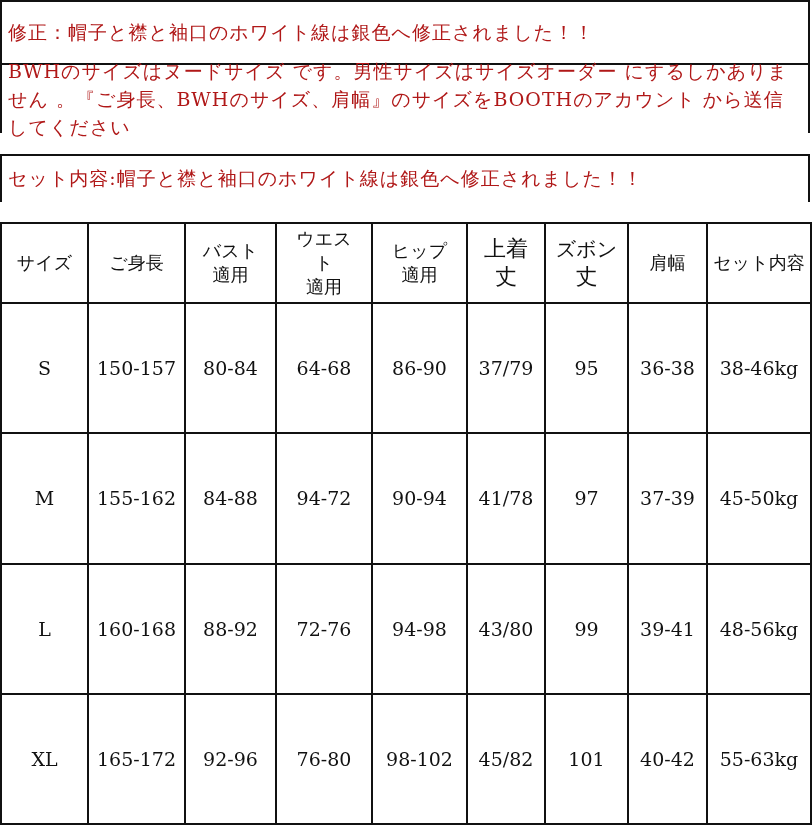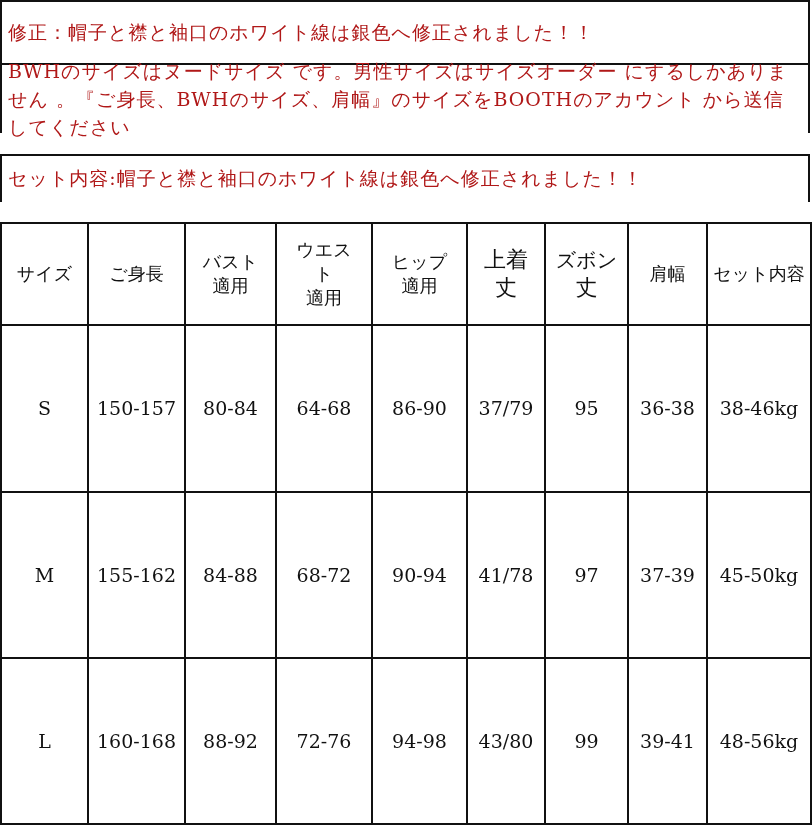--- a/index.html
+++ b/index.html
@@ -61,33 +61,44 @@
       <td>86-90</td>
       <td>37/79</td>
       <td>95</td>
       <td>36-38</td>
       <td>38-46kg</td>
     </tr>
     <tr class="row">
       <td>M</td>
       <td>155-162</td>
       <td>84-88</td>
-      <td>68-72</td>
+      <td>94-72</td>
       <td>90-94</td>
       <td>41/78</td>
       <td>97</td>
       <td>37-39</td>
       <td>45-50kg</td>
     </tr>
     <tr class="row">
       <td>L</td>
       <td>160-168</td>
       <td>88-92</td>
       <td>72-76</td>
       <td>94-98</td>
       <td>43/80</td>
       <td>99</td>
       <td>39-41</td>
       <td>48-56kg</td>
     </tr>
+    <tr class="row">
+      <td>XL</td>
+      <td>165-172</td>
+      <td>92-96</td>
+      <td>76-80</td>
+      <td>98-102</td>
+      <td>45/82</td>
+      <td>101</td>
+      <td>40-42</td>
+      <td>55-63kg</td>
+    </tr>
   </tbody>
     </table>
 </div>
 
 </body></html>

